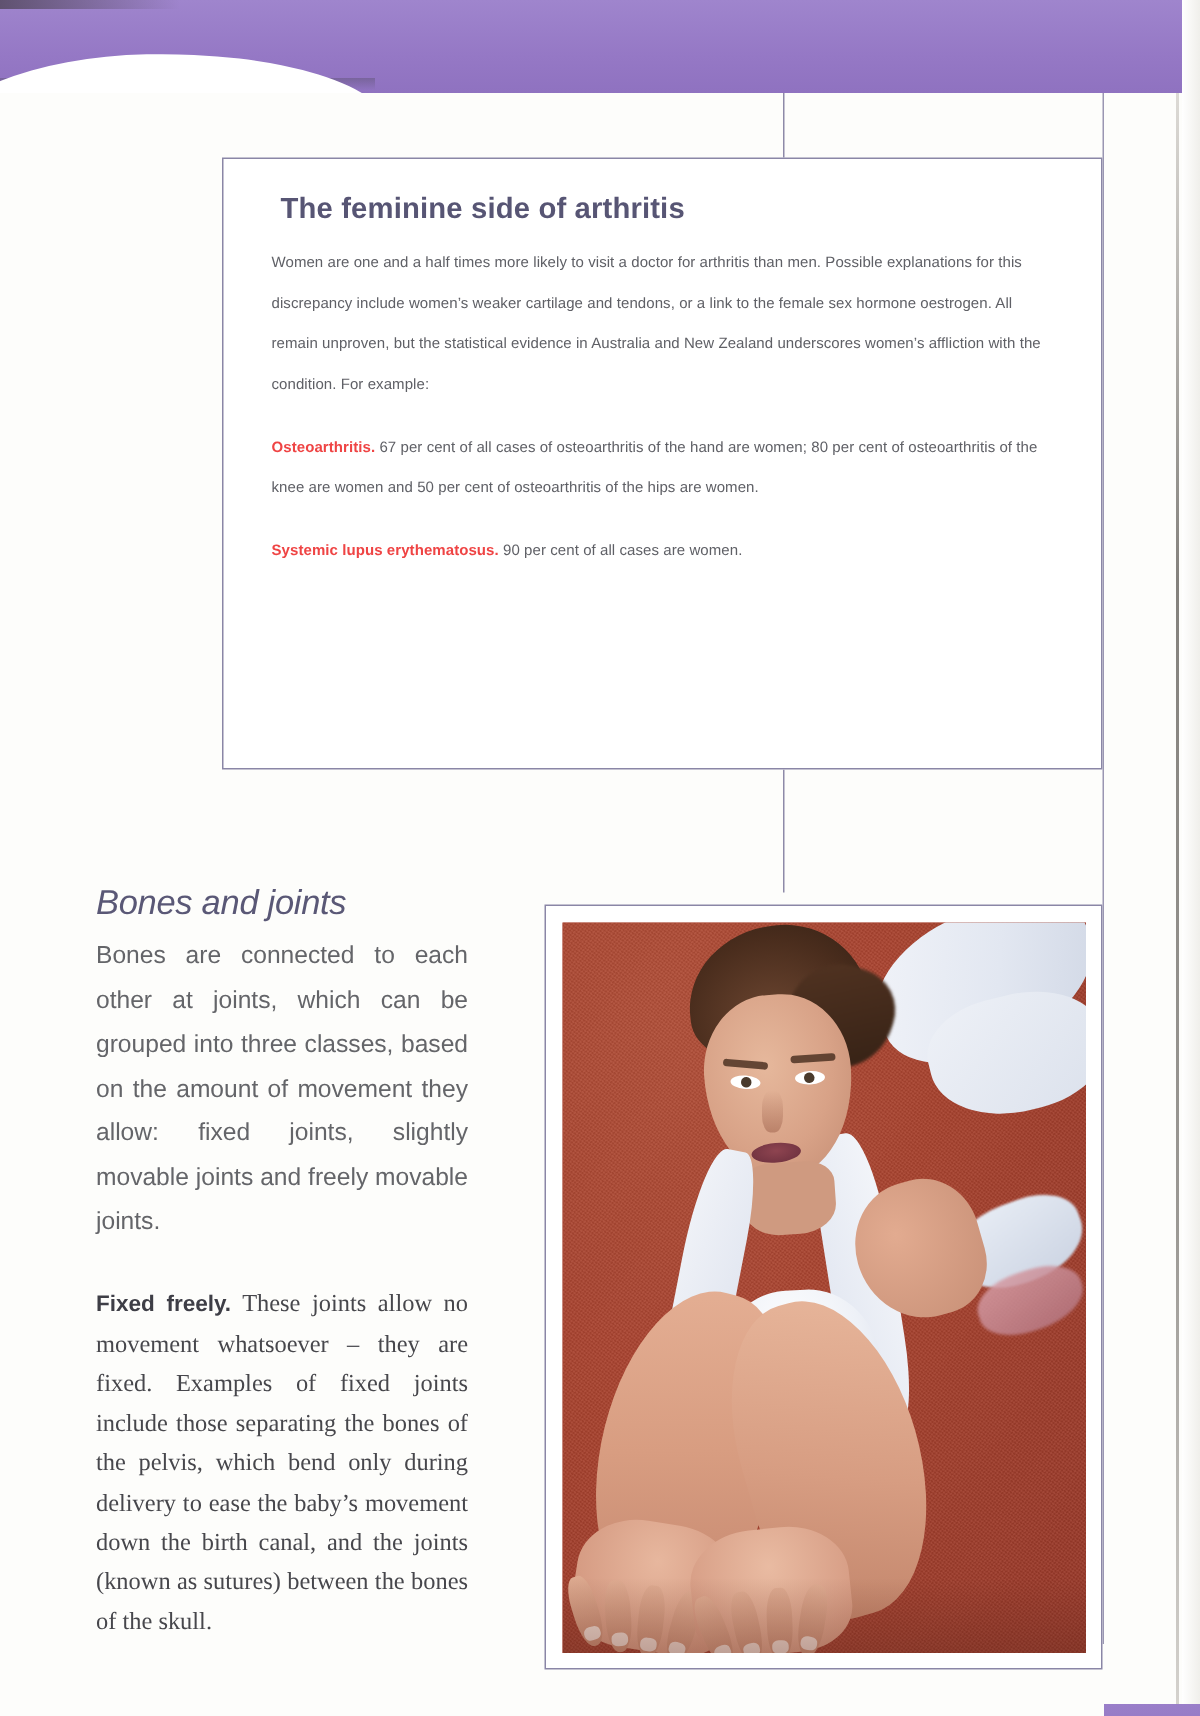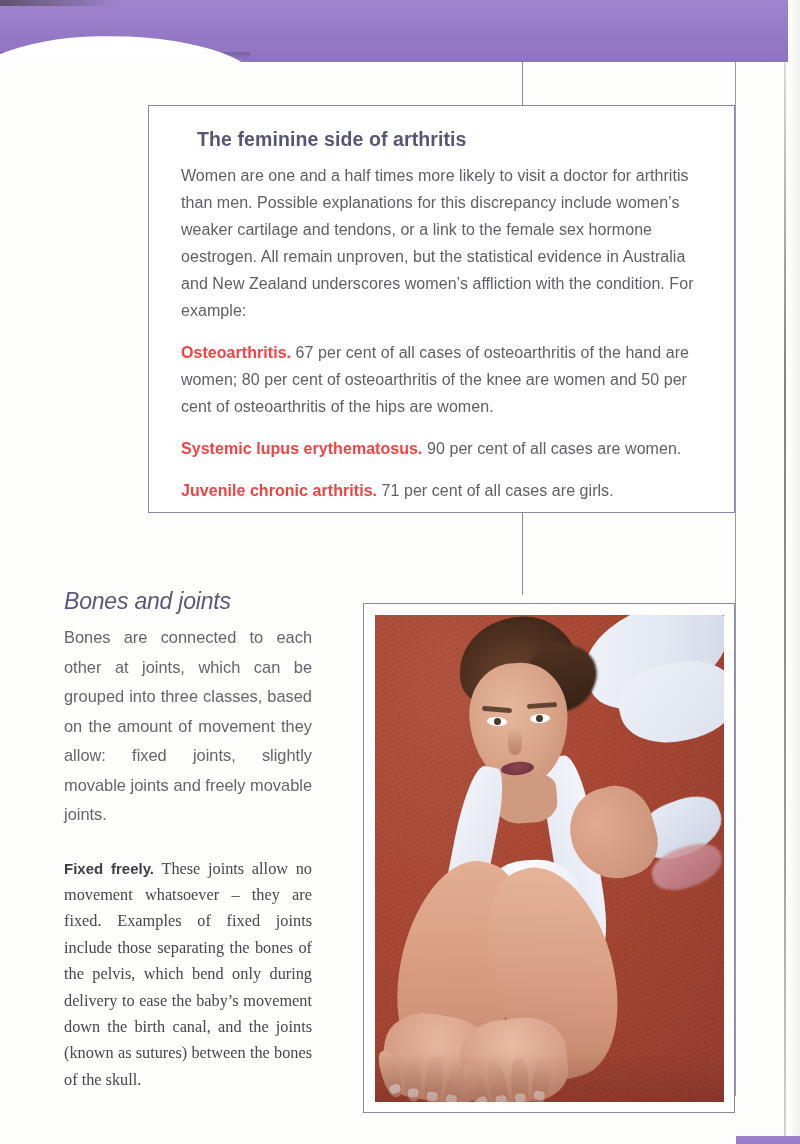--- a/index.html
+++ b/index.html
@@ -57,25 +57,25 @@
     box-sizing:border-box;
   }
   .callout-body{
     padding:22px 30px 0 32px;
   }
   .callout-title{
     font-size:19.5px;
     font-weight:bold;
     color:#575574;
     letter-spacing:.1px;
-    margin:0 0 11px 16px;
+    margin:0 0 11px 6px;
   }
   .callout p{
     margin:4px 0 15px 0;
-    font-size:16px;
+    font-size:10px;
     line-height:27px;
     color:#5f6066;
     letter-spacing:.05px;
   }
   .callout p .lead{
     font-weight:bold;
     color:#ef4444;
   }
 
   
@@ -321,21 +321,20 @@
   <div class="rule rule-v1"></div>
   <div class="rule rule-v1b"></div>
   <div class="rule rule-v2b"></div>
 
   <div class="callout">
     <div class="callout-body">
       <div class="callout-title">The feminine side of arthritis</div>
       <p>Women are one and a half times more likely to visit a doctor for arthritis than men. Possible explanations for this discrepancy include women’s weaker cartilage and tendons, or a link to the female sex hormone oestrogen. All remain unproven, but the statistical evidence in Australia and New Zealand underscores women’s affliction with the condition. For example:</p>
       <p><span class="lead">Osteoarthritis.</span><span> 67 per cent of all cases of osteoarthritis of the hand are women; 80 per cent of osteoarthritis of the knee are women and 50 per cent of osteoarthritis of the hips are women.</span></p>
       <p><span class="lead">Systemic lupus erythematosus.</span><span> 90 per cent of all cases are women.</span></p>
-      <p><span class="lead">Juvenile chronic arthritis.</span><span> 71 per cent of all cases are girls.</span></p>
     </div>
   </div>
 
   <div class="col-left">
     <h2 class="section-title">Bones and joints</h2>
     <p class="intro">Bones are connected to each other at joints, which can be grouped into three classes, based on the amount of movement they allow: fixed joints, slightly movable joints and freely movable joints.</p>
     <p class="serif-para"><span class="lead">Fixed freely.</span><span> These joints allow no movement whatsoever – they are fixed. Examples of fixed joints include those separating the bones of the pelvis, which bend only during delivery to ease the baby’s movement down the birth canal, and the joints (known as sutures) between the bones of the skull.</span></p>
   </div>
 
   <div class="photo-frame">

